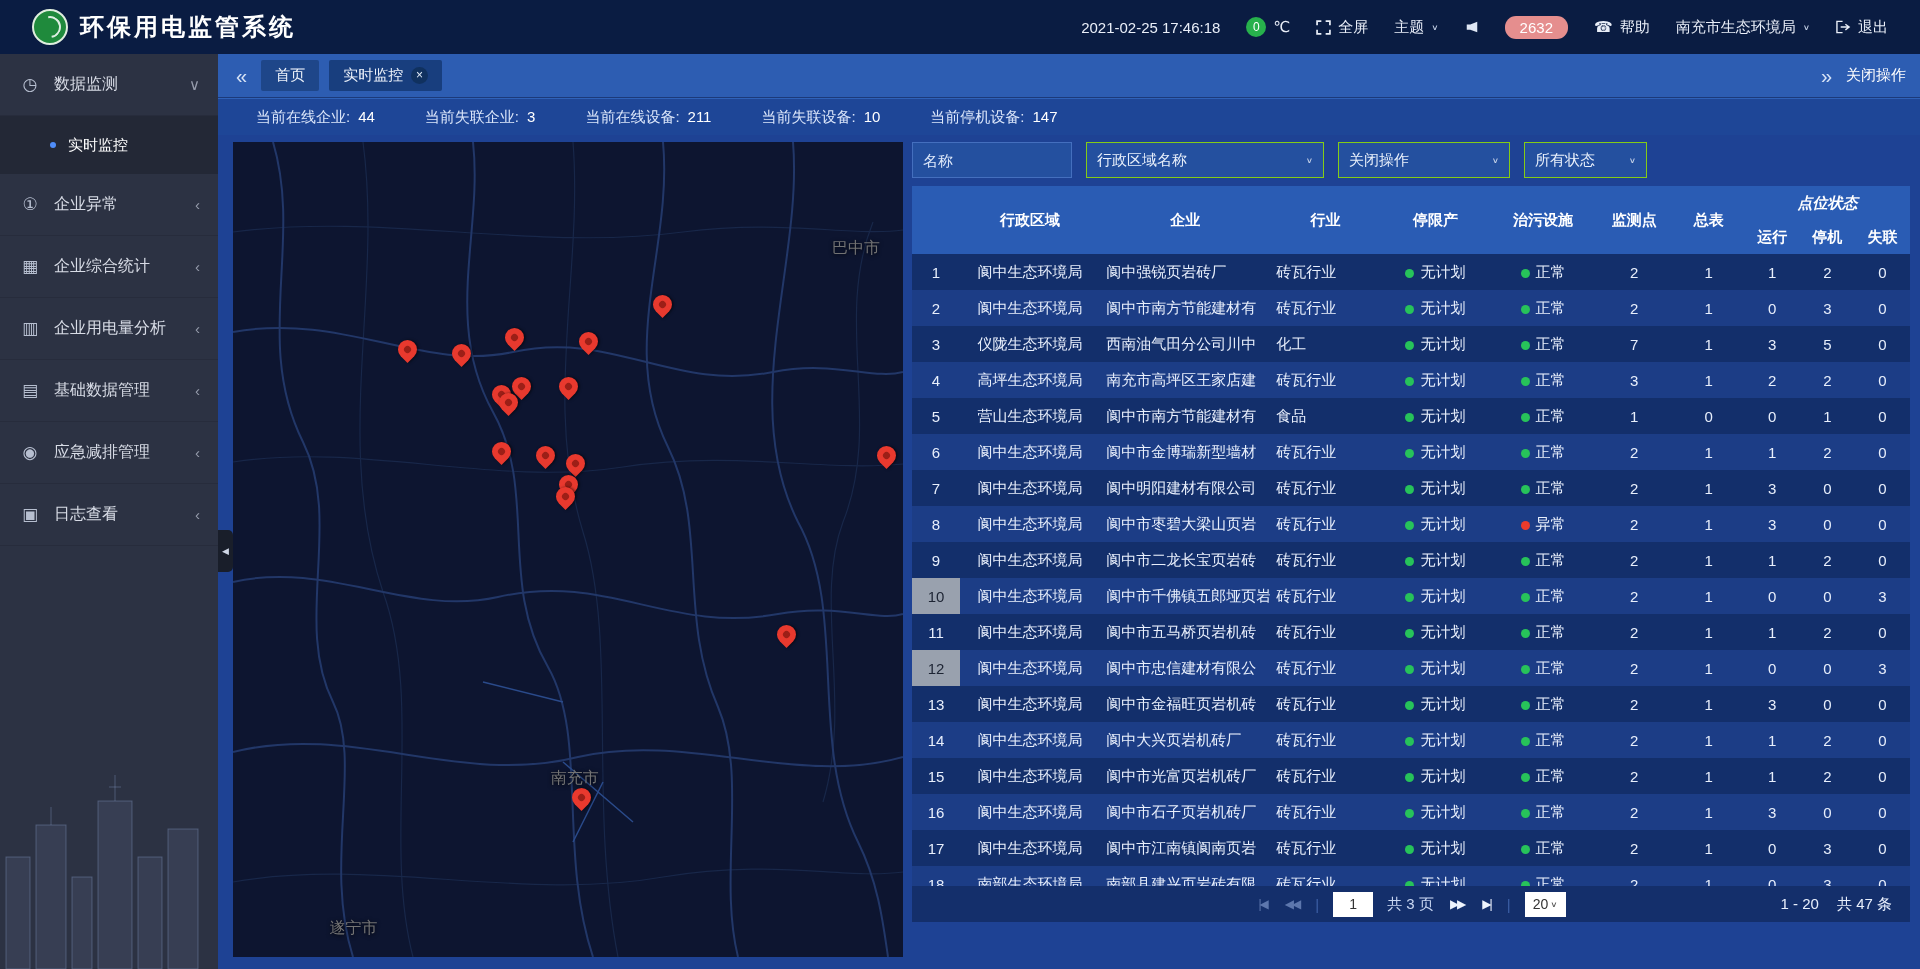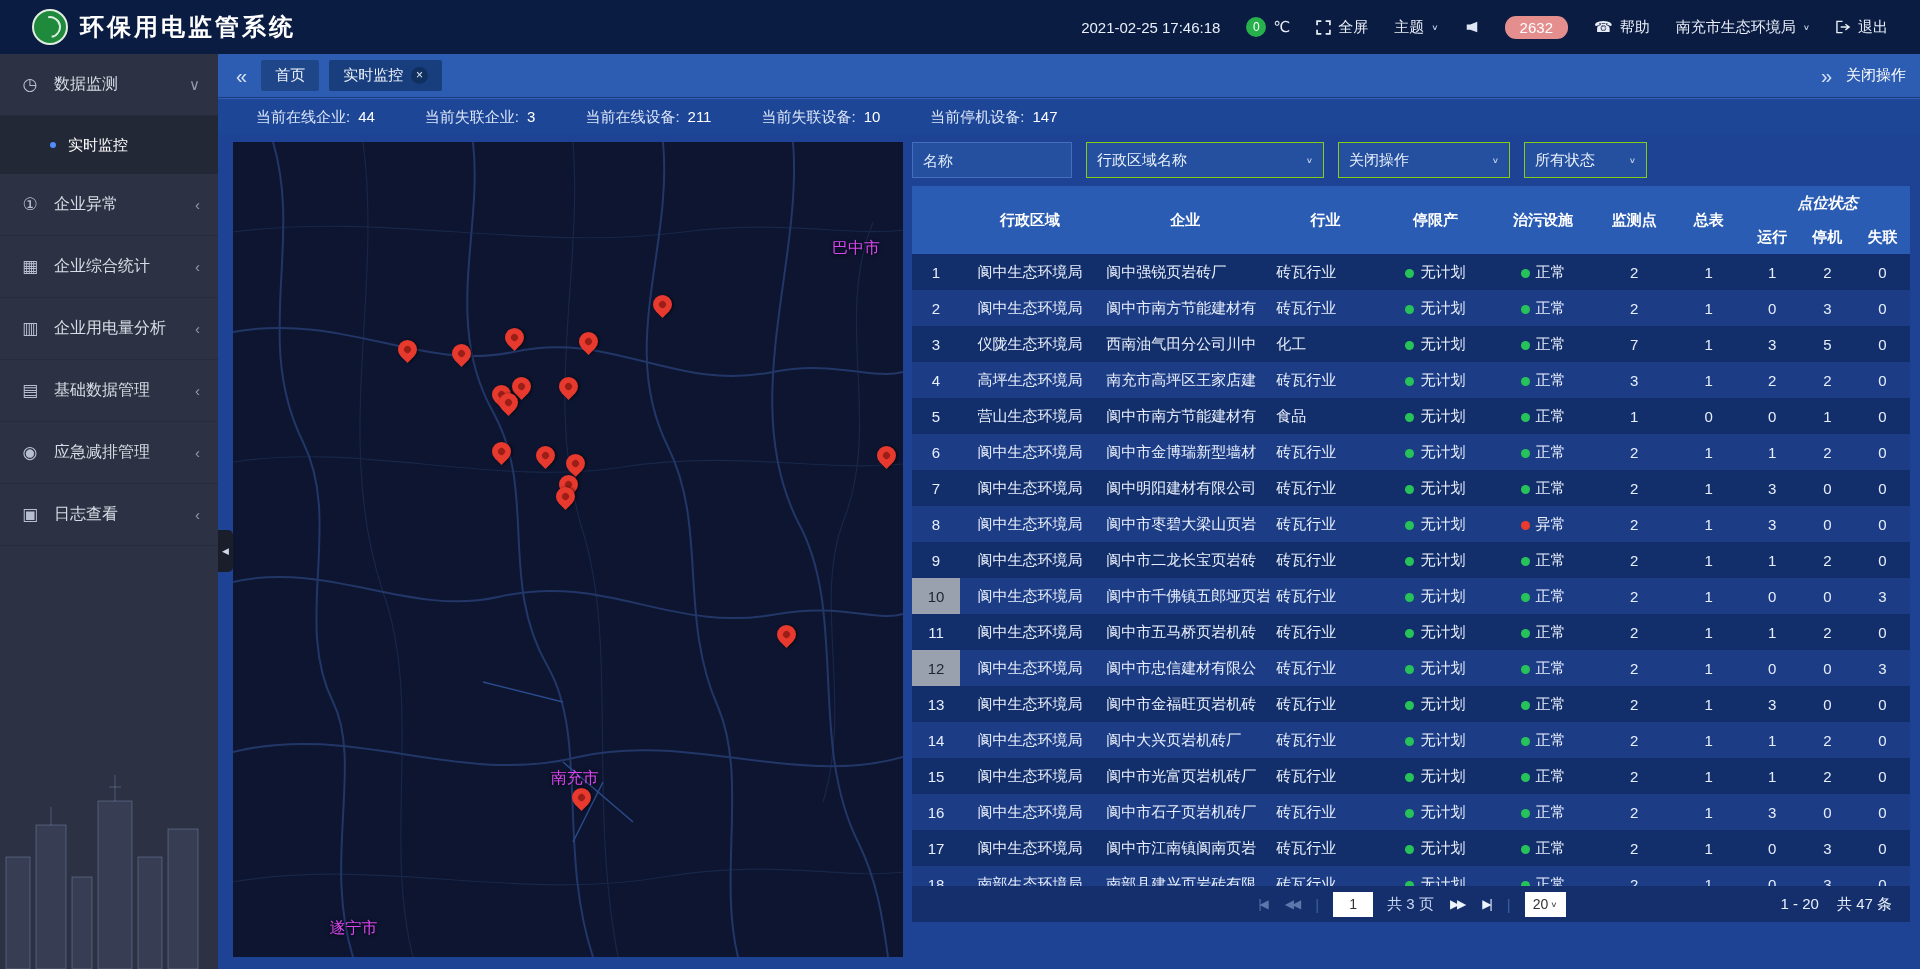--- a/index.html
+++ b/index.html
@@ -44,21 +44,21 @@
   .statsbar{height:37px;background:#1e4697;display:flex;align-items:center;gap:50px;padding:0 38px;font-size:15px;color:#dbe6fa;flex:none;border-top:1px solid #2f62b8}
   .stat{display:flex;gap:8px;white-space:nowrap}
   .stat .v{color:#fff}
 
   .content{flex:1;background:#1e4294;display:flex;padding:7px 10px 0 15px;position:relative;min-height:0}
   .collapse-handle{position:absolute;left:0;top:395px;width:15px;height:42px;background:#191e2a;border-radius:0 5px 5px 0;display:flex;align-items:center;justify-content:center;color:#cfd7e6;font-size:9px;cursor:pointer;z-index:6}
 
   
   .map{width:670px;height:815px;background:#0d1530;position:relative;flex:none;overflow:hidden}
   .map svg.roads{position:absolute;inset:0;width:100%;height:100%}
-  .city-label{position:absolute;transform:translate(-50%,-50%);color:#d946ef;font-size:16px;text-shadow:0 1px 4px rgba(0,0,0,.9);white-space:nowrap}
+  .city-label{position:absolute;transform:translate(-50%,-50%);color:#737373;font-size:16px;text-shadow:0 1px 4px rgba(0,0,0,.9);white-space:nowrap}
   .pin{position:absolute;width:19px;height:19px;margin:-22px 0 0 -9px;background:#e8392e;border-radius:50% 50% 50% 0;transform:rotate(-45deg);box-shadow:1px 1px 3px rgba(0,0,0,.6);cursor:pointer}
   .pin::after{content:"";position:absolute;width:7px;height:7px;border-radius:50%;background:#9c1f17;left:6px;top:6px}
 
   
   .rpanel{flex:1;margin-left:9px;height:780px;display:flex;flex-direction:column;min-width:0}
   .filters{display:flex;gap:14px;height:36px;margin-bottom:8px;flex:none}
   .f-input{width:160px;background:#24509f;border:1px solid #446fbe;color:#fff;font-size:15px;padding:0 10px;outline:none;font-family:inherit}
   .f-input::placeholder{color:#dfe9fa;opacity:1}
   .f-select{display:flex;align-items:center;justify-content:space-between;gap:23px;background:#24509f;border:1px solid #84cc16;color:#e9f0fb;font-size:15px;padding:0 10px;cursor:pointer;white-space:nowrap}
   .f-region{width:238px}.f-industry{width:172px}.f-status{width:123px}

